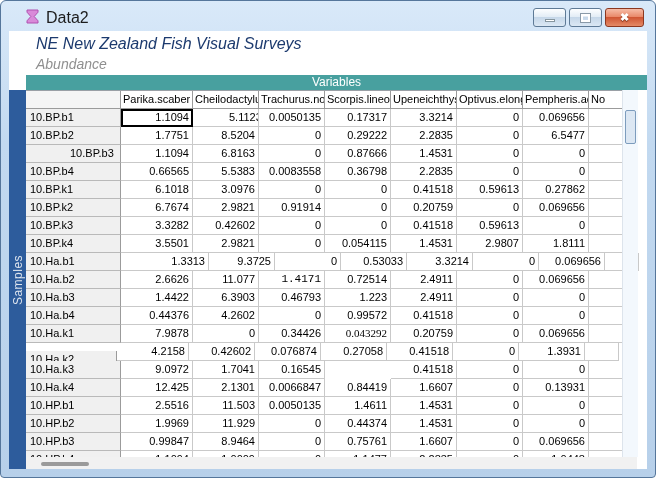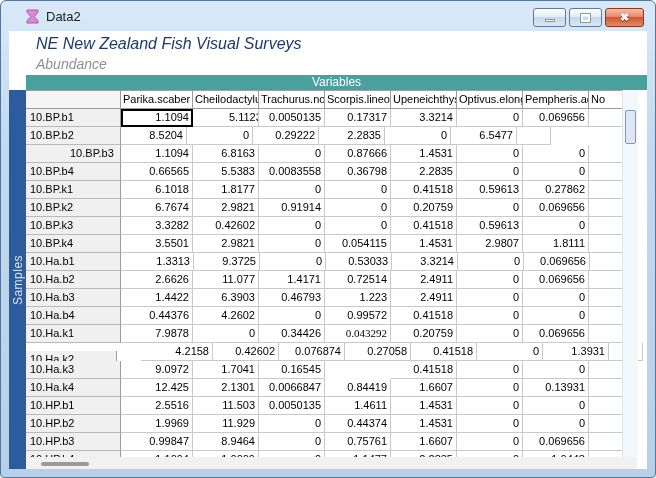--- a/index.html
+++ b/index.html
@@ -6,21 +6,21 @@
   html,body { width:656px; height:478px; overflow:hidden; }
   body { font-family:"Liberation Sans", sans-serif; background:#fff; }
 
   .window { position:absolute; left:0; top:0; width:656px; height:478px;
     background:linear-gradient(180deg,#d9e9f9 0%,#c2d9f0 30%,#b7d0ea 100%);
     border:1px solid #55769b; border-radius:6px 6px 4px 4px; overflow:hidden; }
 
   
   .titlebar { position:absolute; left:0; top:0; right:0; height:30px; }
   .title-icon { position:absolute; left:24px; top:8px; width:15px; height:15px; }
-  .title-text { position:absolute; left:45px; top:8px; font-size:13px; color:#1c1c1c; }
+  .title-text { position:absolute; left:45px; top:8px; font-size:16px; color:#1c1c1c; }
   .win-buttons { position:absolute; top:7px; right:11px; display:flex; }
   .win-btn { width:33px; height:19px; border:1px solid #5e7a96; border-radius:3px; margin-left:3px;
      background:linear-gradient(180deg,#fdfeff 0%,#e3edf6 45%,#c4d6e8 46%,#dbe8f4 100%);
      display:flex; align-items:center; justify-content:center; position:relative; cursor:default; }
   .win-btn.close { width:39px;
      background:linear-gradient(180deg,#f6bca7 0%,#e98a6b 45%,#ce5230 46%,#e48a66 100%);
      border-color:#8c3820; }
   .glyph-min { width:10px; height:3px; background:#fff; border:1px solid #86969f; margin-top:6px; }
   .glyph-restore { width:9px; height:8px; border:2px solid #fff; outline:1px solid #8a9aa8; background:transparent; }
   .glyph-close { color:#fff; font-size:11px; font-weight:bold; text-shadow:0 1px 1px #7a2a12; line-height:1; }
@@ -107,20 +107,21 @@
           <div class="cell val" style="width: 66px; padding-left: 36px;">5.1123</div>
           <div class="cell val" style="width: 66px;">0.0050135</div>
           <div class="cell val" style="width: 66px;">0.17317</div>
           <div class="cell val" style="width: 66px;">3.3214</div>
           <div class="cell val" style="width: 66px;">0</div>
           <div class="cell val" style="width: 66px;">0.069656</div>
           <div class="cell val" style="width: 34px;"></div>
         </div>
         <div class="trow">
           <div class="cell rowlabel" style="width: 95px;">10.BP.b2</div>
+          <div class="cell val" style="width: 72px;">1.7751</div>
           <div class="cell val" style="width: 66px;">8.5204</div>
           <div class="cell val" style="width: 66px;">0</div>
           <div class="cell val" style="width: 66px;">0.29222</div>
           <div class="cell val" style="width: 66px;">2.2835</div>
           <div class="cell val" style="width: 66px;">0</div>
           <div class="cell val" style="width: 66px;">6.5477</div>
           <div class="cell val" style="width: 34px;"></div>
         </div>
         <div class="trow">
           <div class="cell rowlabel" style="width: 95px; padding-left: 44px;">10.BP.b3</div>
@@ -140,21 +141,21 @@
           <div class="cell val" style="width: 66px;">0.0083558</div>
           <div class="cell val" style="width: 66px;">0.36798</div>
           <div class="cell val" style="width: 66px;">2.2835</div>
           <div class="cell val" style="width: 66px;">0</div>
           <div class="cell val" style="width: 66px;">0</div>
           <div class="cell val" style="width: 34px;"></div>
         </div>
         <div class="trow">
           <div class="cell rowlabel" style="width: 95px;">10.BP.k1</div>
           <div class="cell val" style="width: 72px;">6.1018</div>
-          <div class="cell val" style="width: 66px;">1.8177</div>
+          <div class="cell val" style="width: 66px;">3.0976</div>
           <div class="cell val" style="width: 66px;">0</div>
           <div class="cell val" style="width: 66px;">0</div>
           <div class="cell val" style="width: 66px;">0.41518</div>
           <div class="cell val" style="width: 66px;">0.59613</div>
           <div class="cell val" style="width: 66px;">0.27862</div>
           <div class="cell val" style="width: 34px;"></div>
         </div>
         <div class="trow">
           <div class="cell rowlabel" style="width: 95px;">10.BP.k2</div>
           <div class="cell val" style="width: 72px;">6.7674</div>
@@ -183,34 +184,34 @@
           <div class="cell val" style="width: 66px;">2.9821</div>
           <div class="cell val" style="width: 66px;">0</div>
           <div class="cell val" style="width: 66px;">0.054115</div>
           <div class="cell val" style="width: 66px;">1.4531</div>
           <div class="cell val" style="width: 66px;">2.9807</div>
           <div class="cell val" style="width: 66px;">1.8111</div>
           <div class="cell val" style="width: 34px;"></div>
         </div>
         <div class="trow">
           <div class="cell rowlabel" style="width: 95px;">10.Ha.b1</div>
-          <div class="cell val" style="width: 73px;">1.3313</div>
+          <div class="cell val" style="width: 88px;">1.3313</div>
           <div class="cell val" style="width: 66px;">9.3725</div>
           <div class="cell val" style="width: 66px;">0</div>
           <div class="cell val" style="width: 66px;">0.53033</div>
           <div class="cell val" style="width: 66px;">3.3214</div>
           <div class="cell val" style="width: 66px;">0</div>
           <div class="cell val" style="width: 66px;">0.069656</div>
           <div class="cell val" style="width: 34px;"></div>
         </div>
         <div class="trow">
           <div class="cell rowlabel" style="width: 95px;">10.Ha.b2</div>
           <div class="cell val" style="width: 72px;">2.6626</div>
           <div class="cell val" style="width: 66px;">11.077</div>
-          <div class="cell val" style="width: 66px;">1.4171</div>
+          <div class="cell val" style="width: 66px; font-family: Liberation Mono, monospace;">1.4171</div>
           <div class="cell val" style="width: 66px;">0.72514</div>
           <div class="cell val" style="width: 66px;">2.4911</div>
           <div class="cell val" style="width: 66px;">0</div>
           <div class="cell val" style="width: 66px;">0.069656</div>
           <div class="cell val" style="width: 34px;"></div>
         </div>
         <div class="trow">
           <div class="cell rowlabel" style="width: 95px;">10.Ha.b3</div>
           <div class="cell val" style="width: 72px;">1.4422</div>
           <div class="cell val" style="width: 66px;">6.3903</div>
@@ -238,21 +239,21 @@
           <div class="cell val" style="width: 66px;">0</div>
           <div class="cell val" style="width: 66px;">0.34426</div>
           <div class="cell val" style="width: 66px; font-family: Liberation Serif, serif;">0.043292</div>
           <div class="cell val" style="width: 66px;">0.20759</div>
           <div class="cell val" style="width: 66px;">0</div>
           <div class="cell val" style="width: 66px;">0.069656</div>
           <div class="cell val" style="width: 34px;"></div>
         </div>
         <div class="trow">
           <div class="cell rowlabel" style="width: 91px; margin-top: 8px;">10.Ha.k2</div>
-          <div class="cell val" style="width: 72px; margin-left: 24px;">4.2158</div>
+          <div class="cell val" style="width: 72px;">4.2158</div>
           <div class="cell val" style="width: 66px;">0.42602</div>
           <div class="cell val" style="width: 66px; text-align: right;">0.076874</div>
           <div class="cell val" style="width: 66px;">0.27058</div>
           <div class="cell val" style="width: 66px;">0.41518</div>
           <div class="cell val" style="width: 66px;">0</div>
           <div class="cell val" style="width: 66px;">1.3931</div>
           <div class="cell val" style="width: 34px;"></div>
         </div>
         <div class="trow">
           <div class="cell rowlabel" style="width: 95px;">10.Ha.k3</div>

